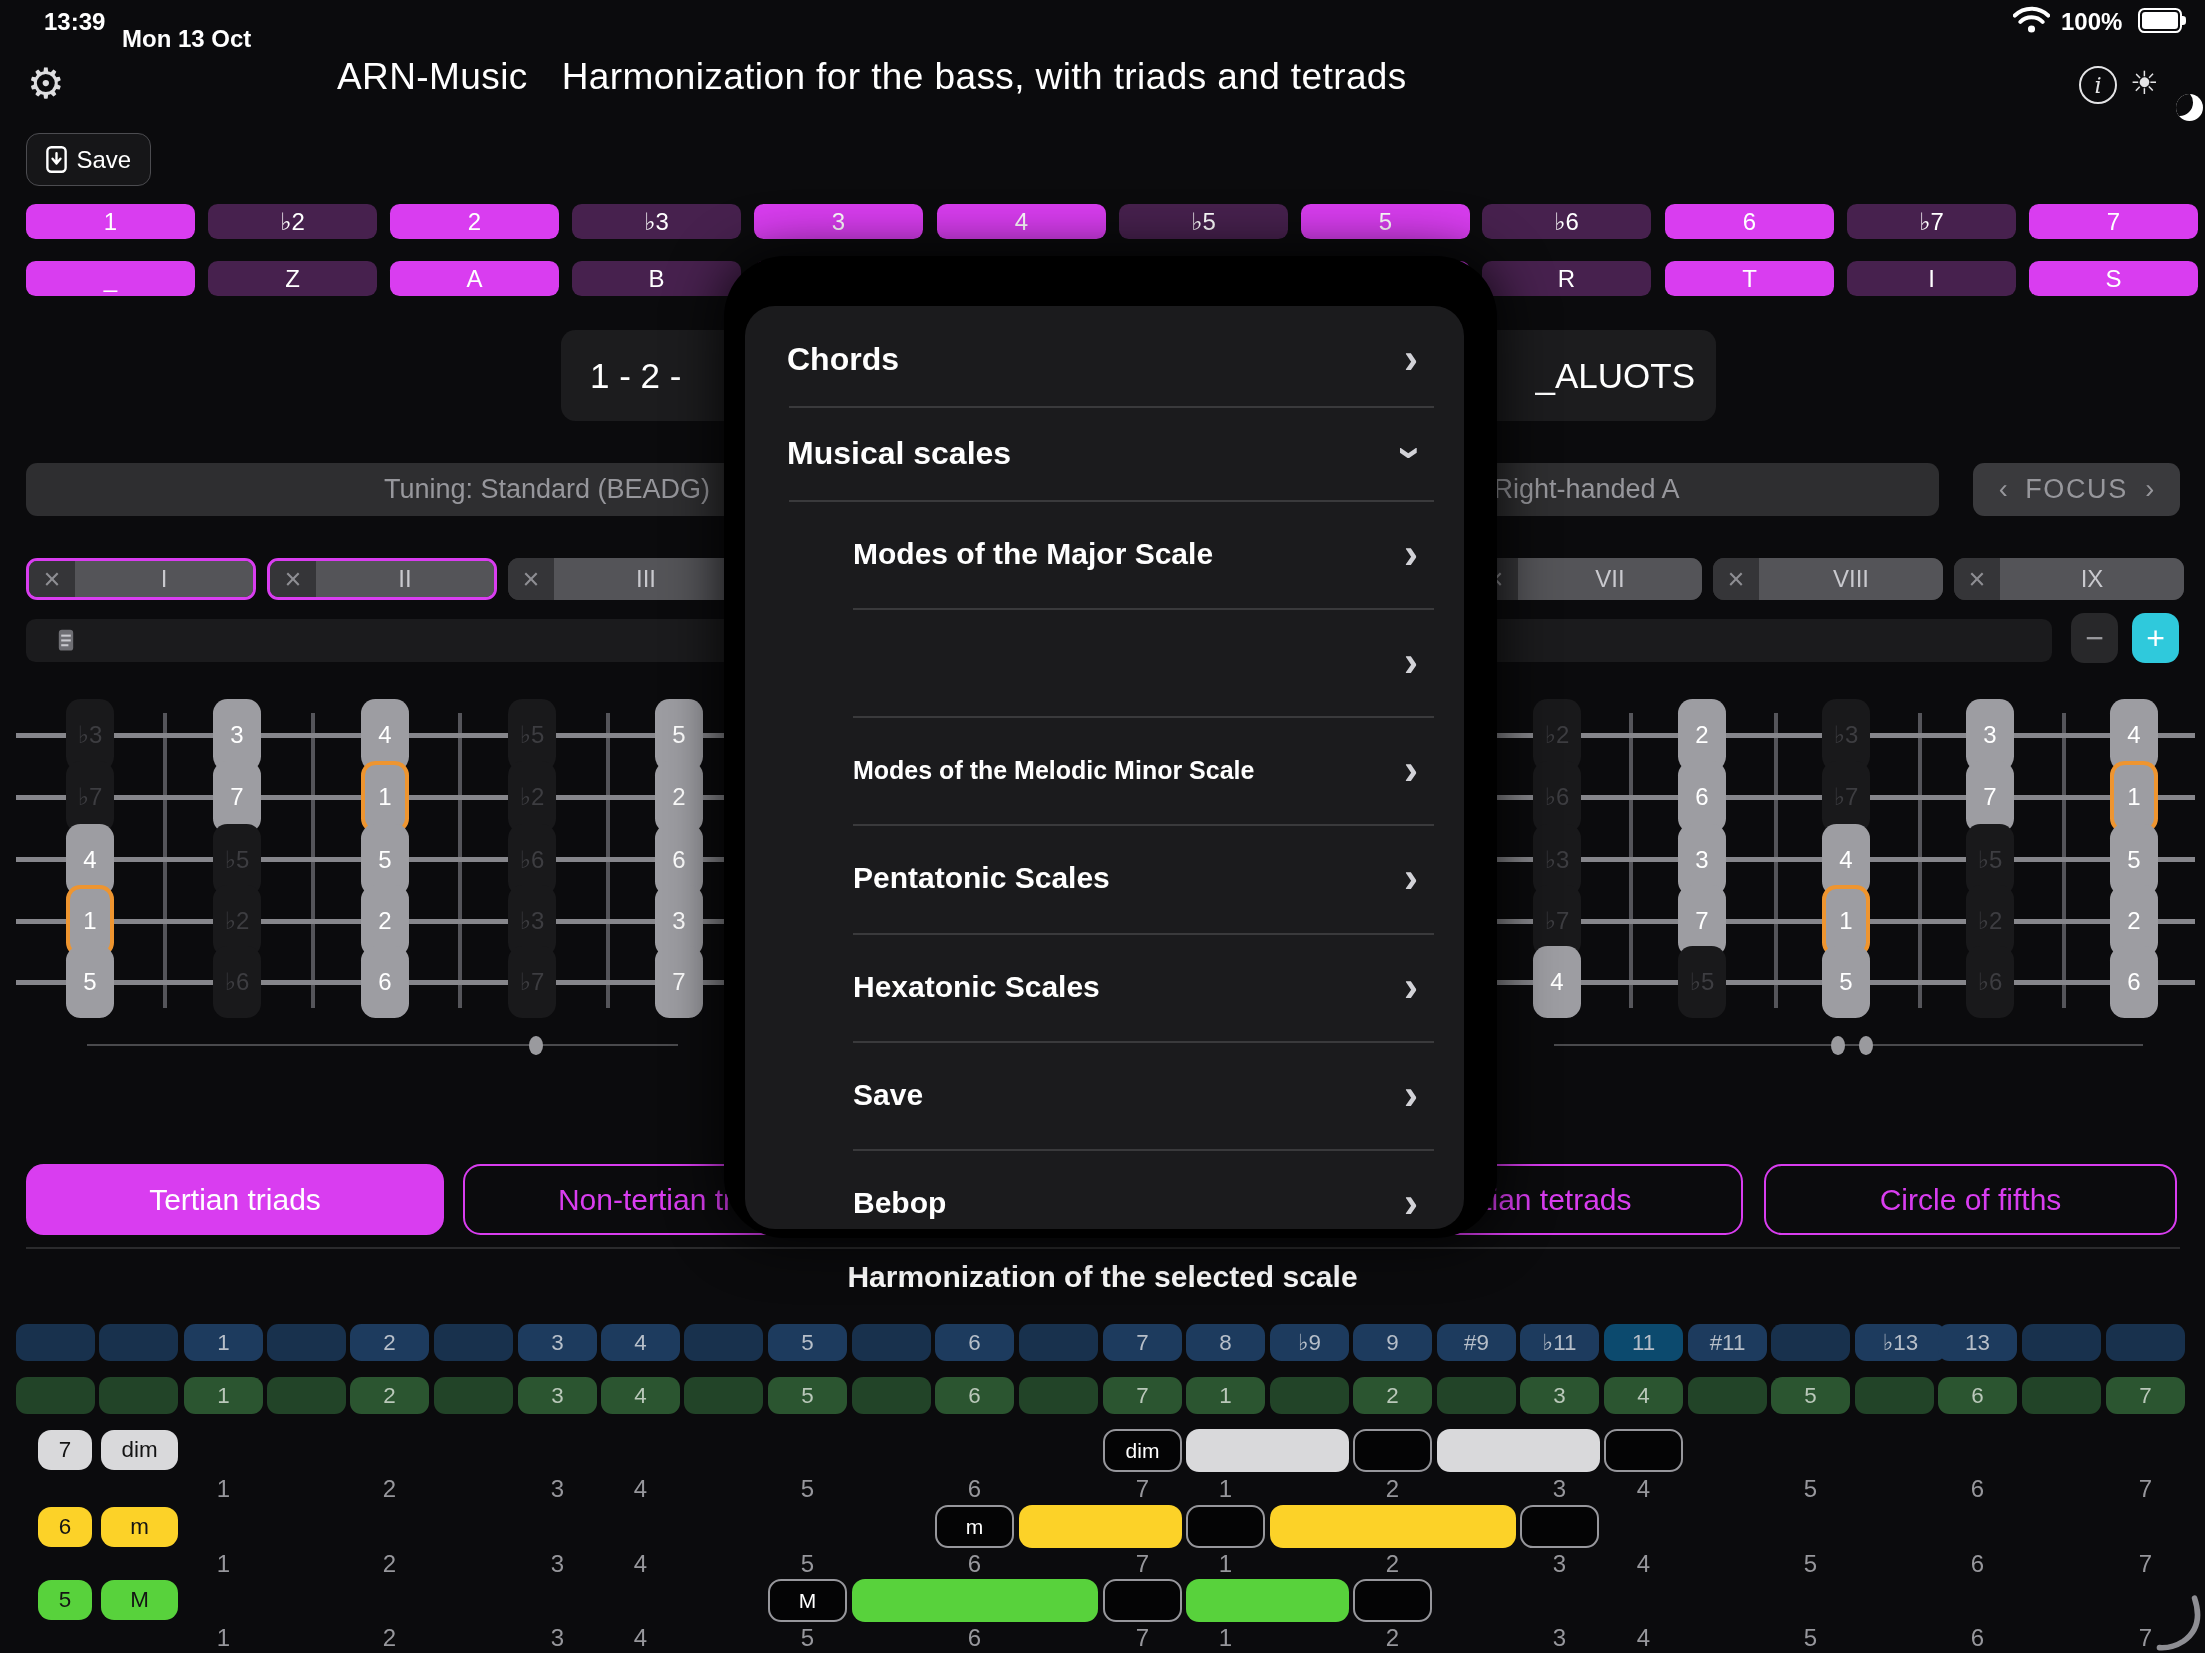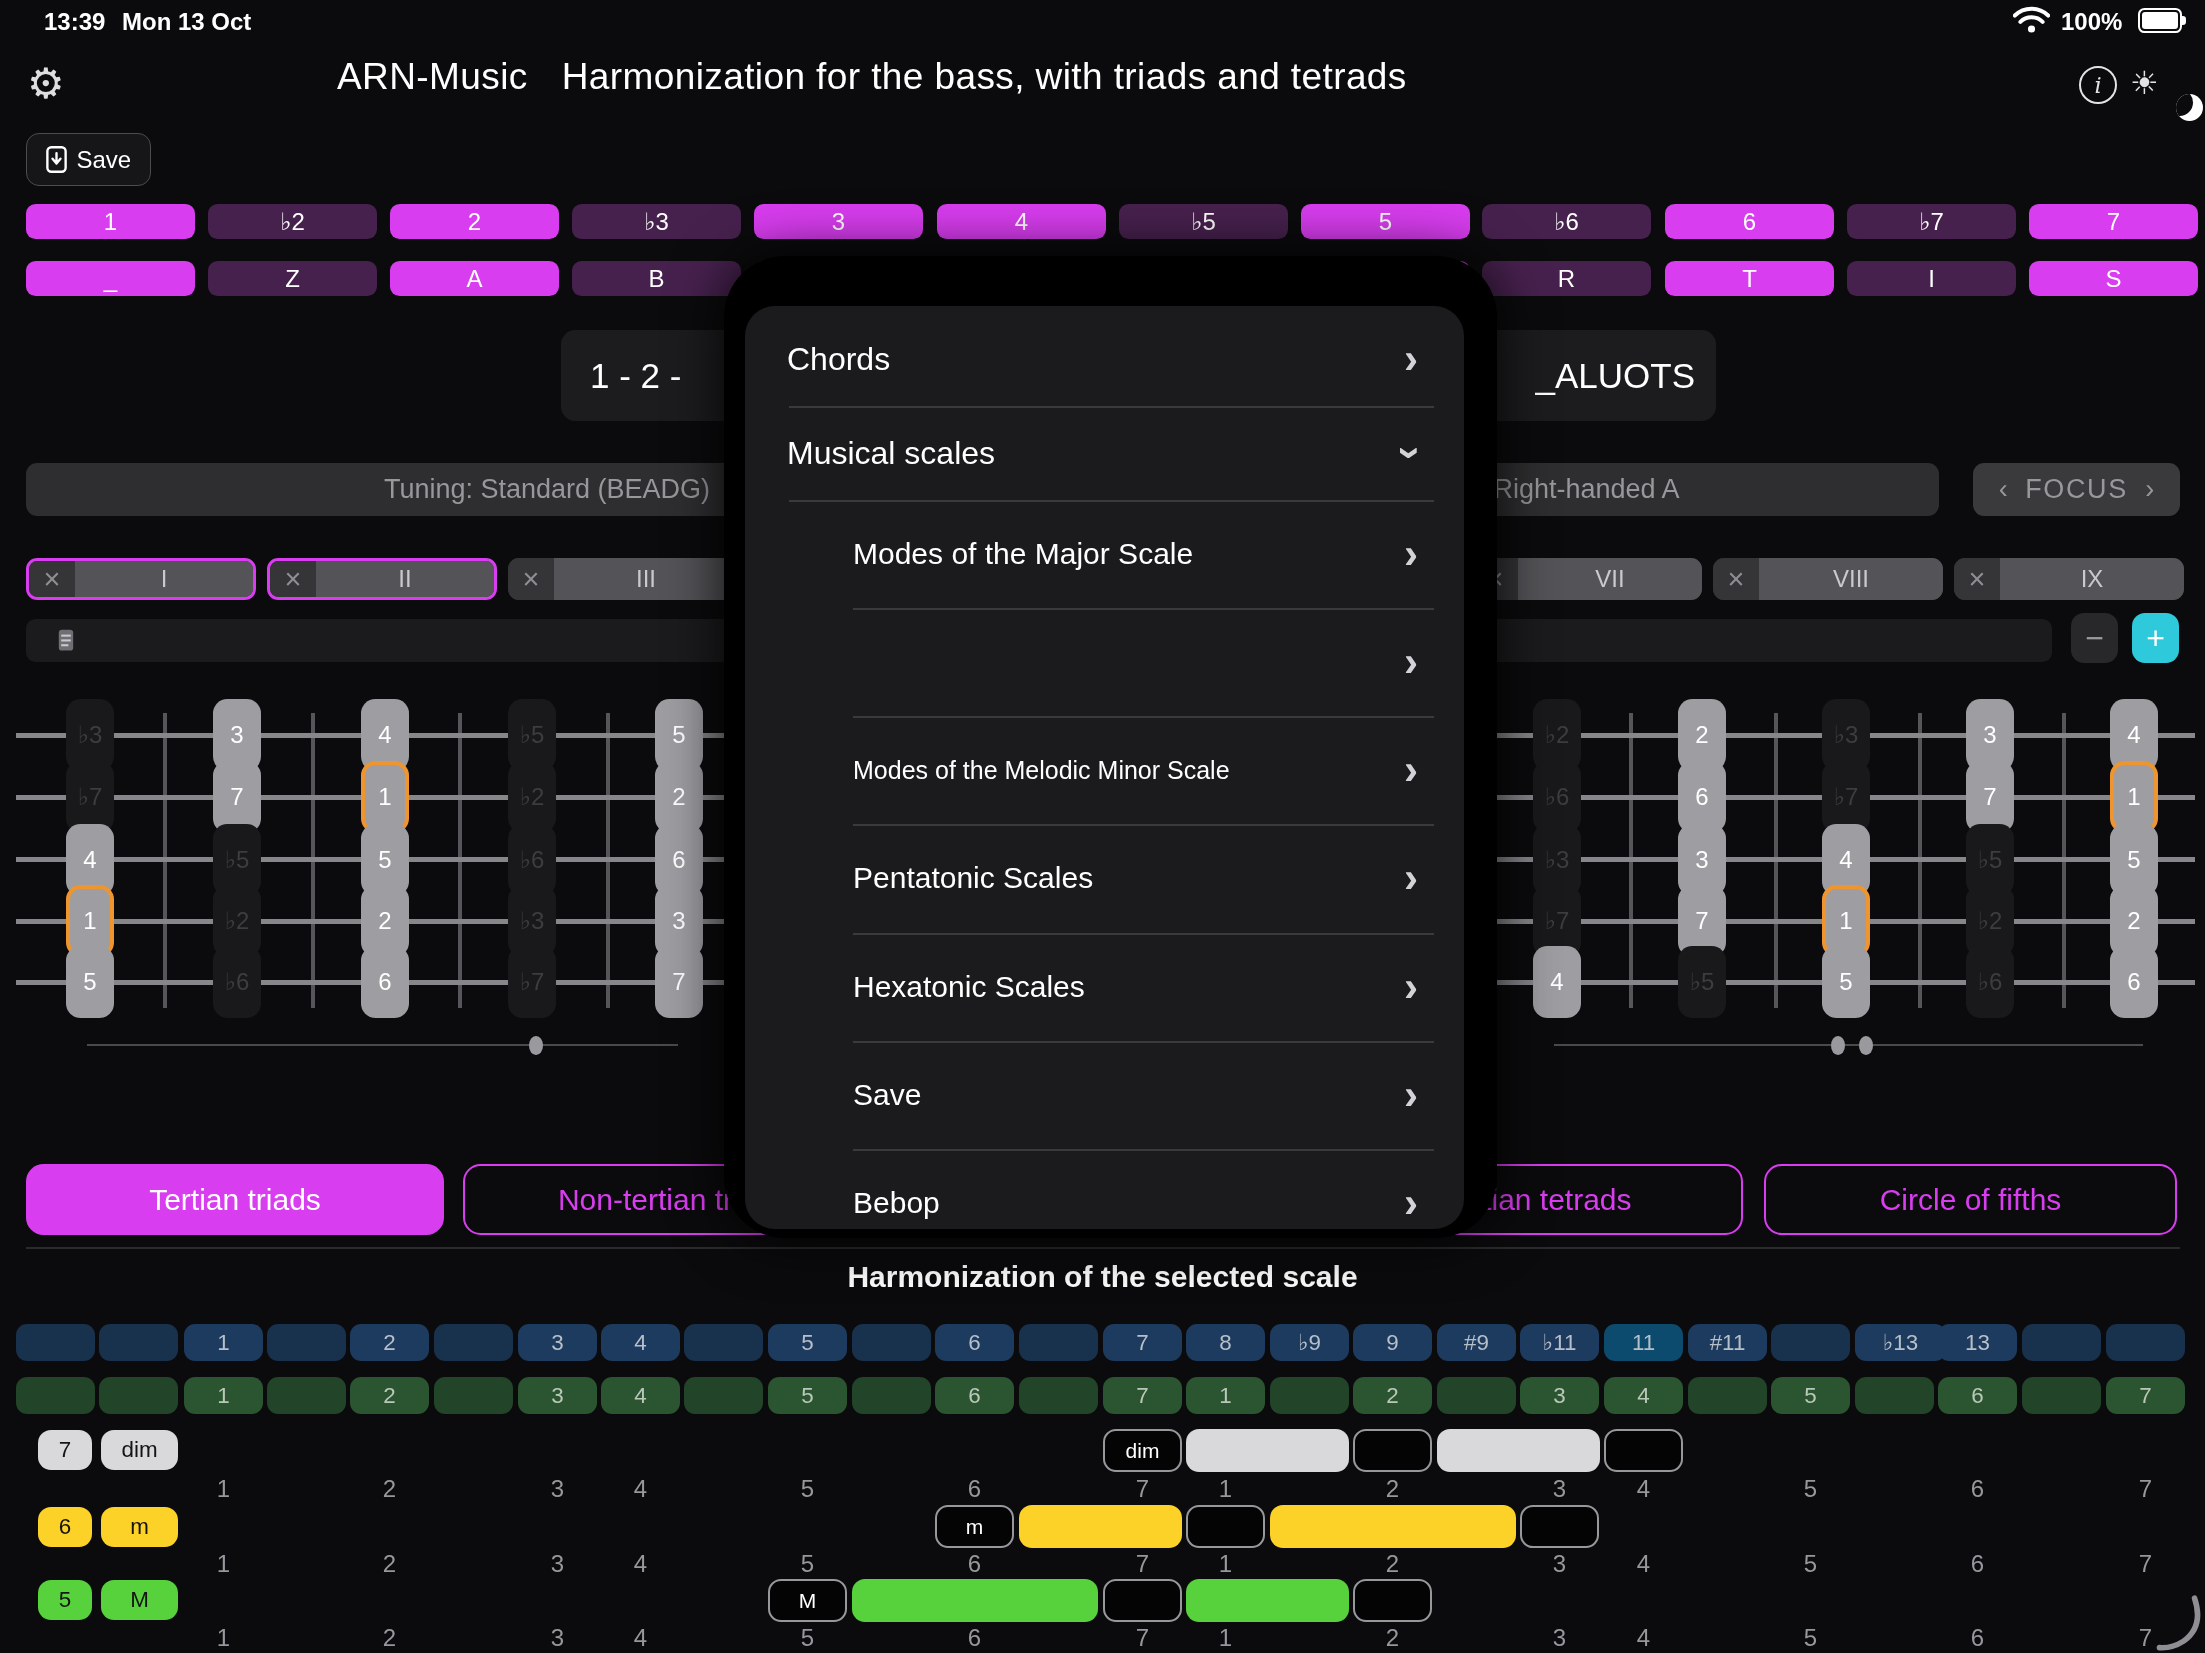--- a/index.html
+++ b/index.html
@@ -52,33 +52,33 @@
   
   .chroma{position:absolute;width:79px;border-radius:11.2px;display:flex;align-items:center;justify-content:center;font-size:22.4px;}
   .legend-pill{position:absolute;height:40px;border-radius:13px;color:#141414;font-size:22.4px;display:flex;align-items:center;justify-content:center;}
   .chord-note{position:absolute;height:43px;width:79px;border-radius:13px;background:#040405;border:2px solid #97979c;color:#fff;font-size:21px;display:flex;align-items:center;justify-content:center;box-sizing:border-box;}
   .chord-bar{position:absolute;height:43px;border-radius:13px;}
   .strip-num{position:absolute;width:79px;text-align:center;font-size:24px;color:#97979c;}
   
   .modal-outer{left:724px;top:256px;width:773px;height:982px;background:#000;border-radius:61px;box-shadow:0 0 56px rgba(0,0,0,.85);}
   .modal-inner{left:745px;top:306px;width:719px;height:923px;background:#1b1b1d;border-radius:30px;overflow:hidden;}
   .menu-item{position:absolute;left:0;width:100%;display:flex;align-items:center;}
-  .menu-item .mlabel{font-weight:400;color:#fff;}
+  .menu-item .mlabel{font-weight:700;color:#fff;}
   .menu-chev{position:absolute;right:46px;color:#d2d2d7;font-size:42px;font-weight:700;line-height:1;}
   .chev-down{transform:rotate(90deg);}
   .menu-div{position:absolute;height:1.6px;background:#3a3a3c;}
   .divider{position:absolute;height:1.6px;background:#2b2b2d;}
 </style>
 </head>
 <body>
 
 <div id="app">
 
   <div class="abs status-txt" style="left:44px;top:8px;">13:39</div>
-  <div class="abs status-txt" style="left:122px;top:8px;">Mon 13 Oct</div>
+  <div class="abs status-txt" style="left:122px;top:25px;">Mon 13 Oct</div>
   <svg class="abs" style="left:2013px;top:6.4px;" width="37" height="27" viewBox="0 0 46 34">
     <path d="M2 12 A 30 30 0 0 1 44 12" stroke="#fff" stroke-width="5" fill="none" stroke-linecap="round"></path>
     <path d="M9 20 A 20 20 0 0 1 37 20" stroke="#fff" stroke-width="5" fill="none" stroke-linecap="round"></path>
     <circle cx="23" cy="29" r="4.5" fill="#fff"></circle>
   </svg>
   <div class="abs status-txt" style="left:2061px;top:8px;">100%</div>
   <div class="abs batt-out" style="left:2138px;top:8px;">
     <div class="batt-in"></div>
       <div class="batt-tip"></div>
   </div>

